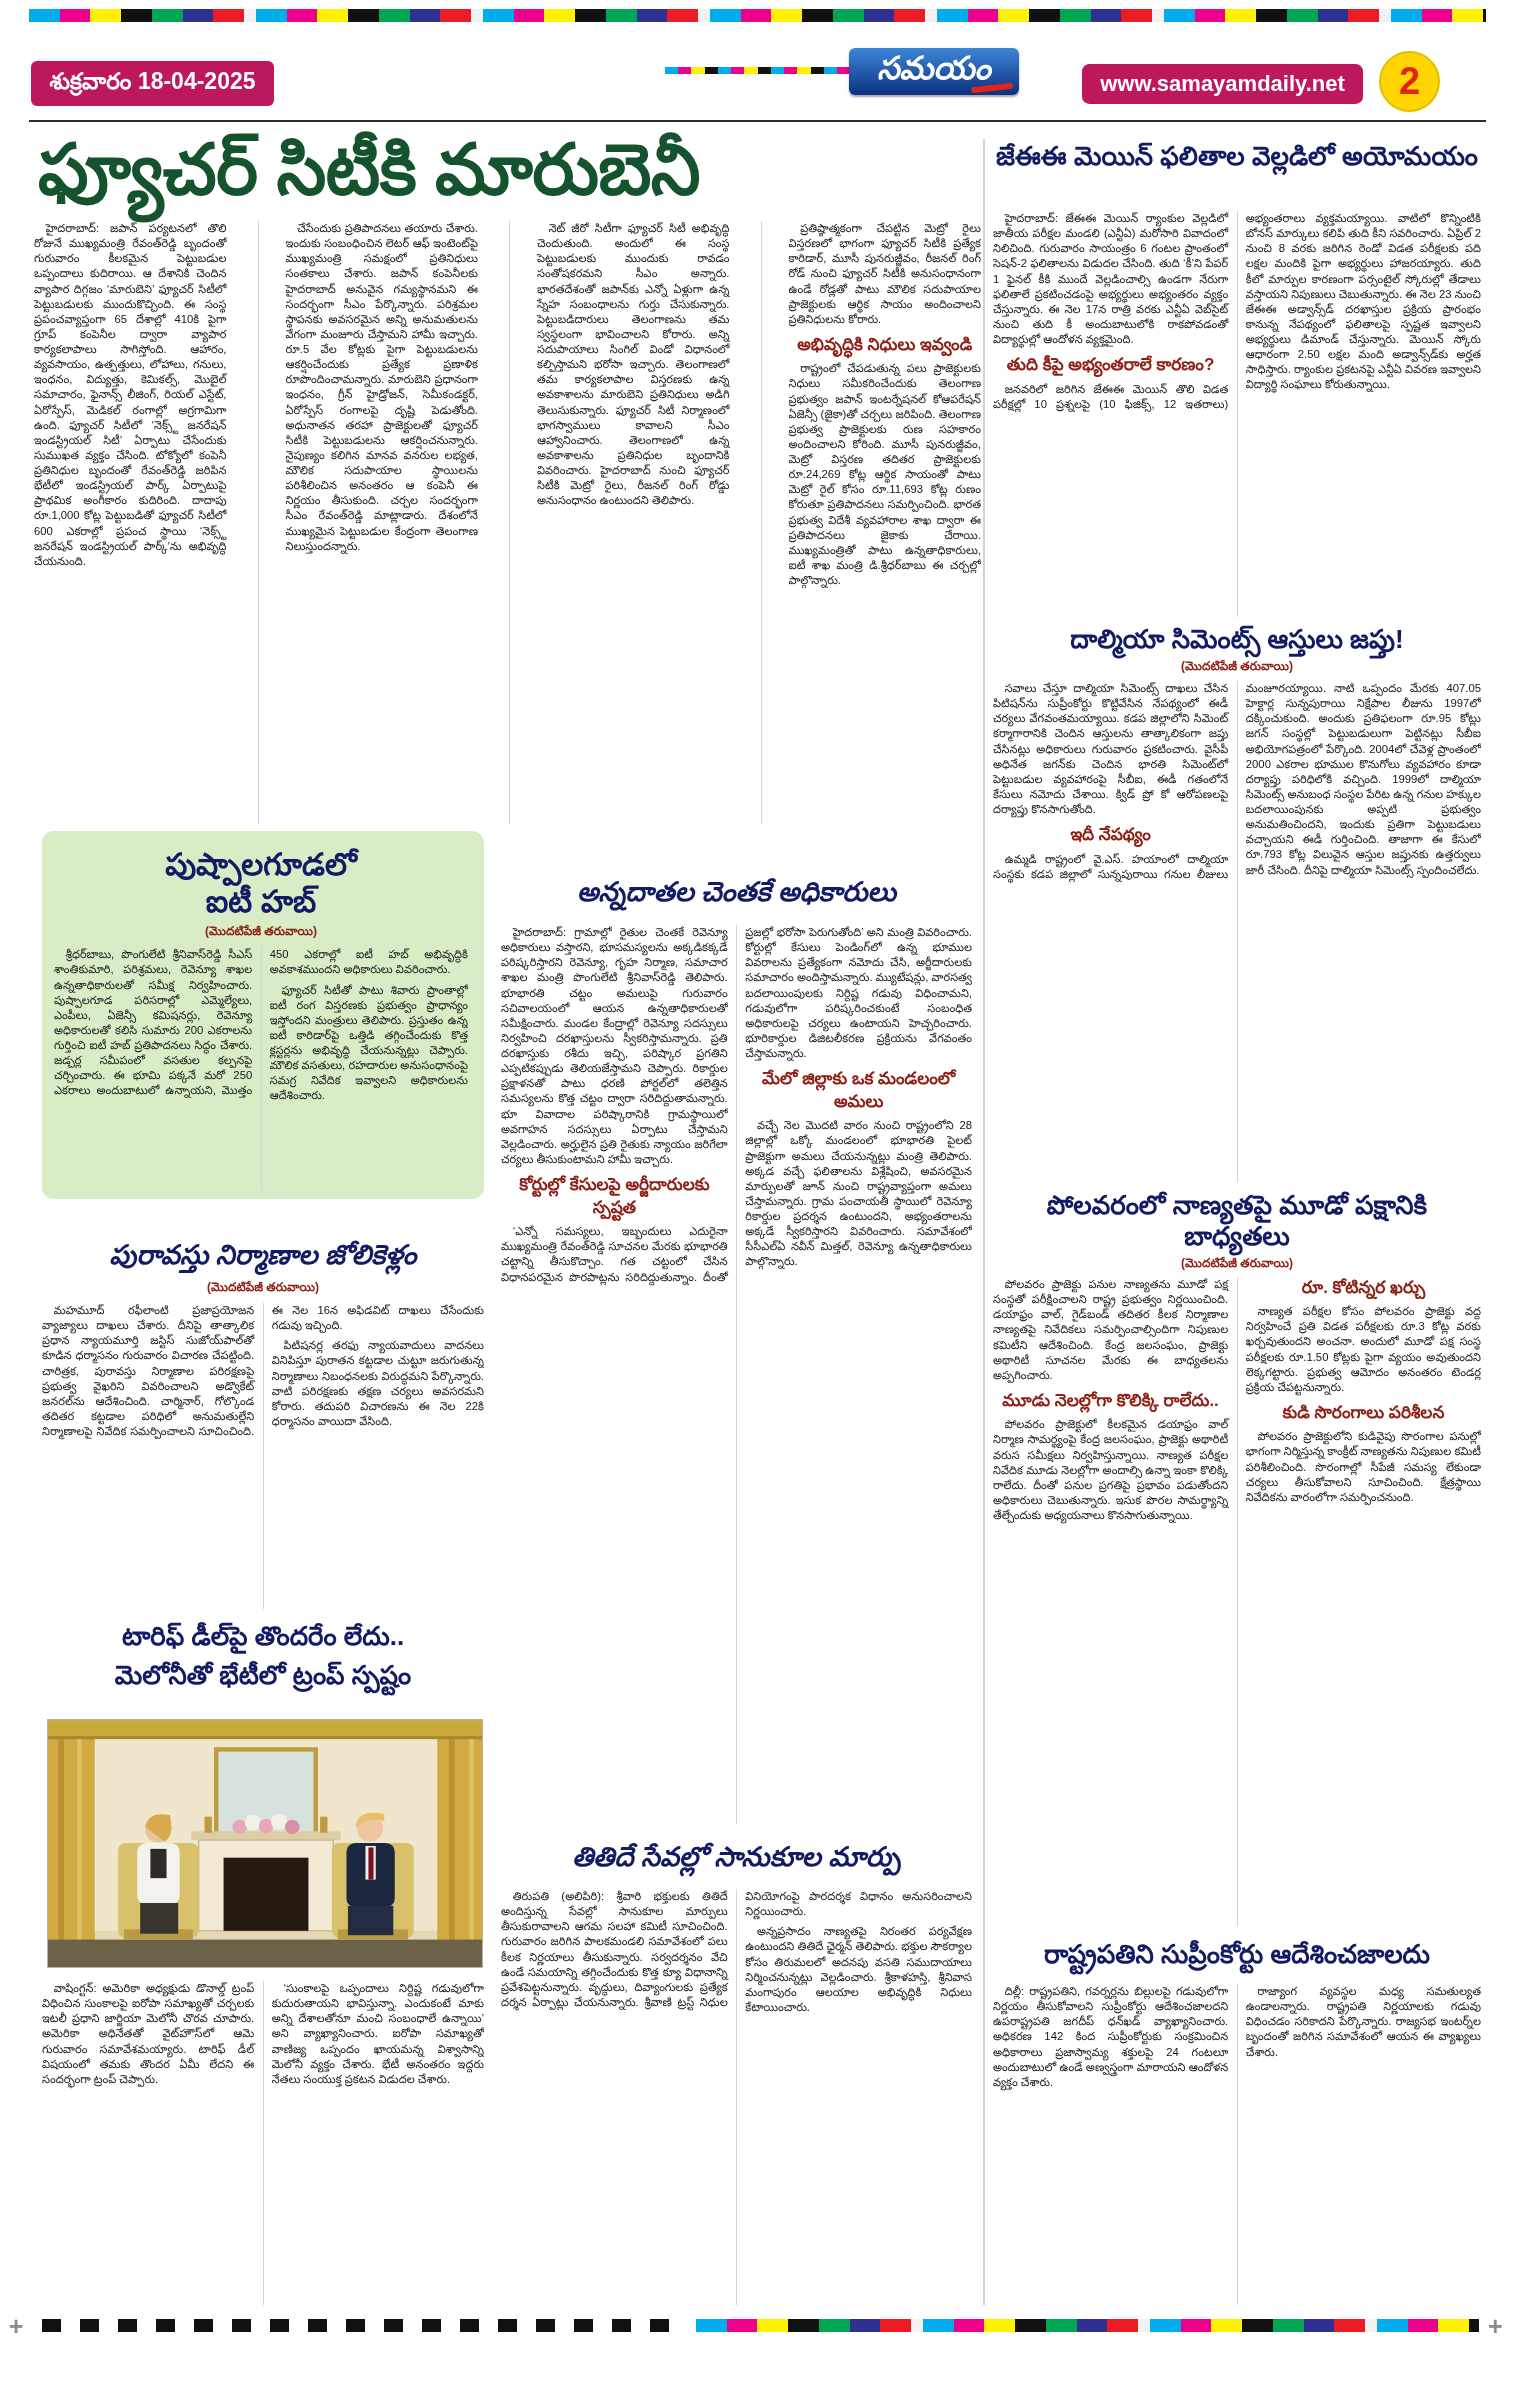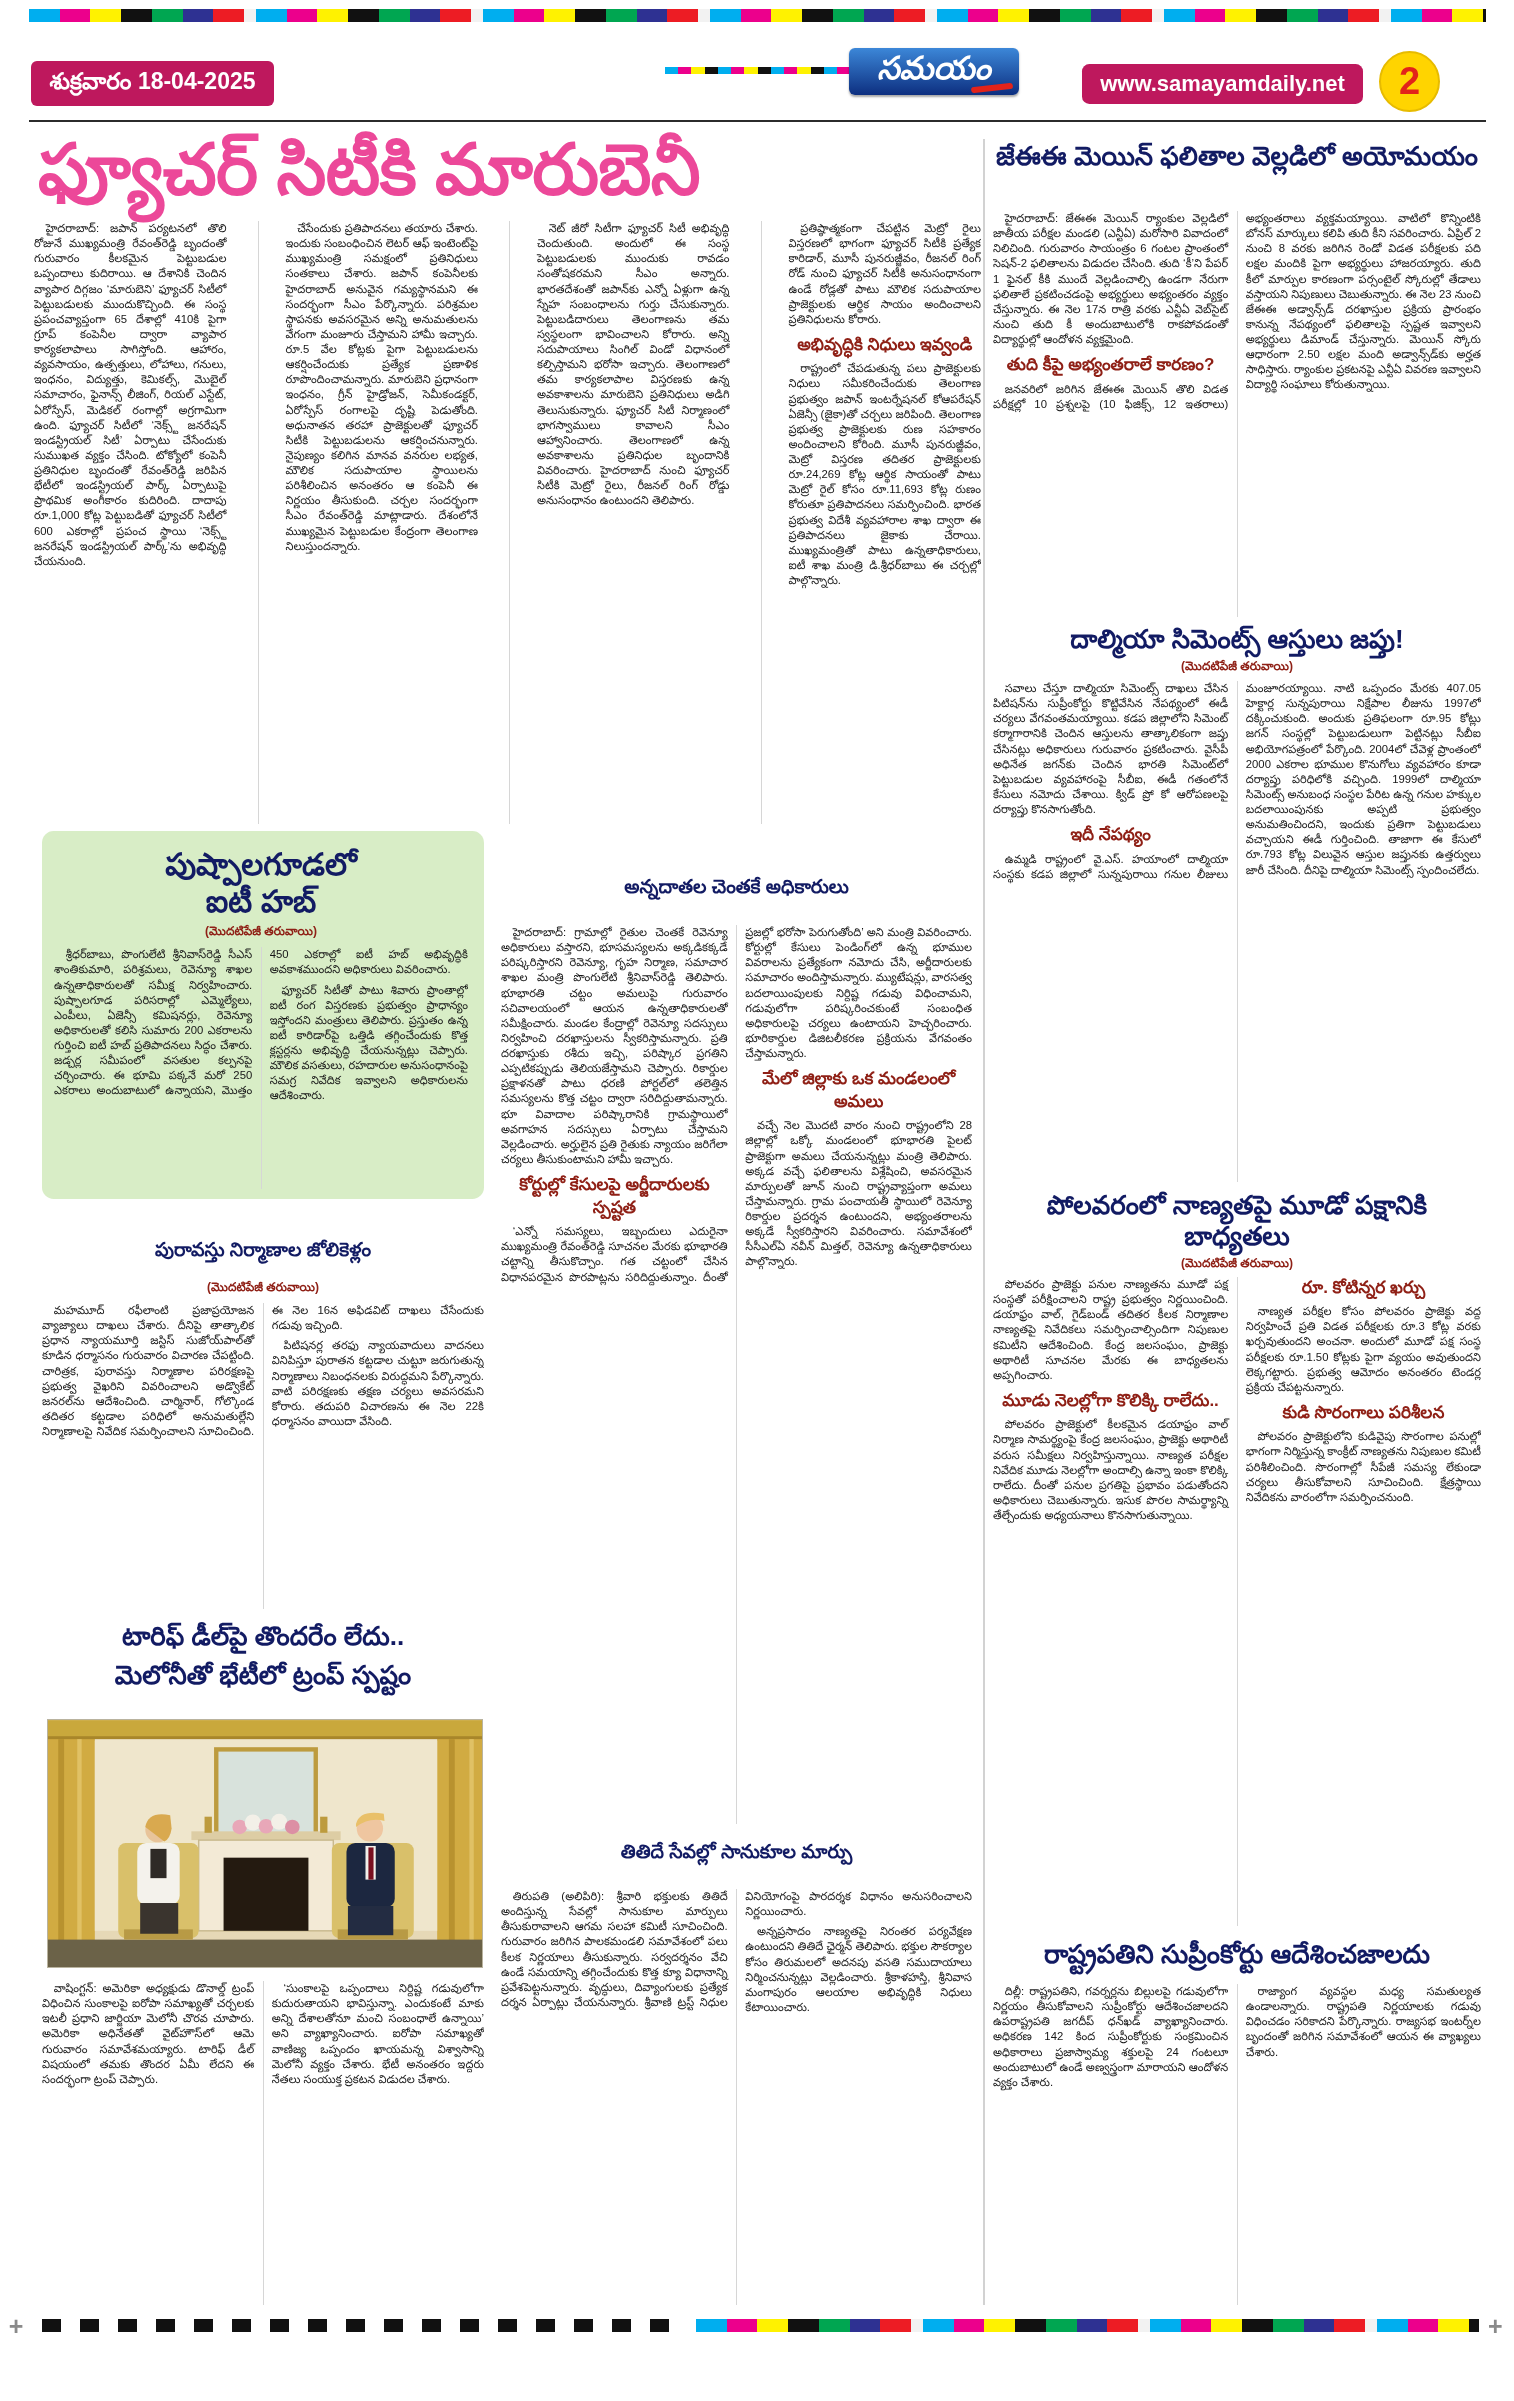--- a/index.html
+++ b/index.html
@@ -34,23 +34,23 @@
   .logo-box { width:170px; height:47px; border-radius:5.9px;
       background:linear-gradient(180deg,#3c87d8 0%,#0d2f80 100%);
       display:flex; align-items:center; justify-content:center;
       color:#ffffff; font-weight:bold; font-style:italic; font-size:32px;
       box-shadow:0 1.5px 2.2px rgba(0,0,0,.35); position:relative; }
   .logo-swoosh { position:absolute; right:5.9px; bottom:4.4px; width:42px; height:5.9px;
       background:#e2231a; border-radius:2.9px; transform:rotate(-6deg); }
   .header-rule { height:2.2px; background:#2b2b2b; }
 
   
-  .headline-main { color:#ec4899; font-weight:bold; font-size:71px; line-height:1.05; letter-spacing:-0.7px; }
+  .headline-main { color:#14532d; font-weight:bold; font-size:71px; line-height:1.05; letter-spacing:-0.7px; }
   .headline-navy { color:#121b63; font-weight:bold; text-align:center; line-height:1.2; }
-  .hl-35 { font-size:26px; } .hl-37 { font-size:19px; } .hl-42 { font-size:31px; }
+  .hl-35 { font-size:26px; } .hl-37 { font-size:27px;font-style:italic; } .hl-42 { font-size:31px; }
   .continued { color:#8f2016; font-weight:bold; font-size:12px; text-align:center; }
   .subhead { color:#8f2016; font-weight:bold; font-size:17px; text-align:center;
              margin:7.3px 0 4.4px; break-inside:avoid; }
   .body-text { font-size:11.3px; line-height:1.34; text-align:justify; color:#161616; overflow:hidden; }
   .body-text p { margin:0 0 5.1px 0; text-indent:11.7px; }
   .cols-2 { column-count:2; column-gap:17.6px; column-rule:0.7px solid #d6d6d6; }
   .cols-4 { display:flex; gap:31px; }
   .cols-4 .col { flex:1; border-left:0.7px solid #d6d6d6; padding-left:27px; overflow:hidden; }
   .cols-4 .col:first-child { border-left:none; padding-left:0; }
   .v-rule { width:1.5px; background:#d2d2d2; }

